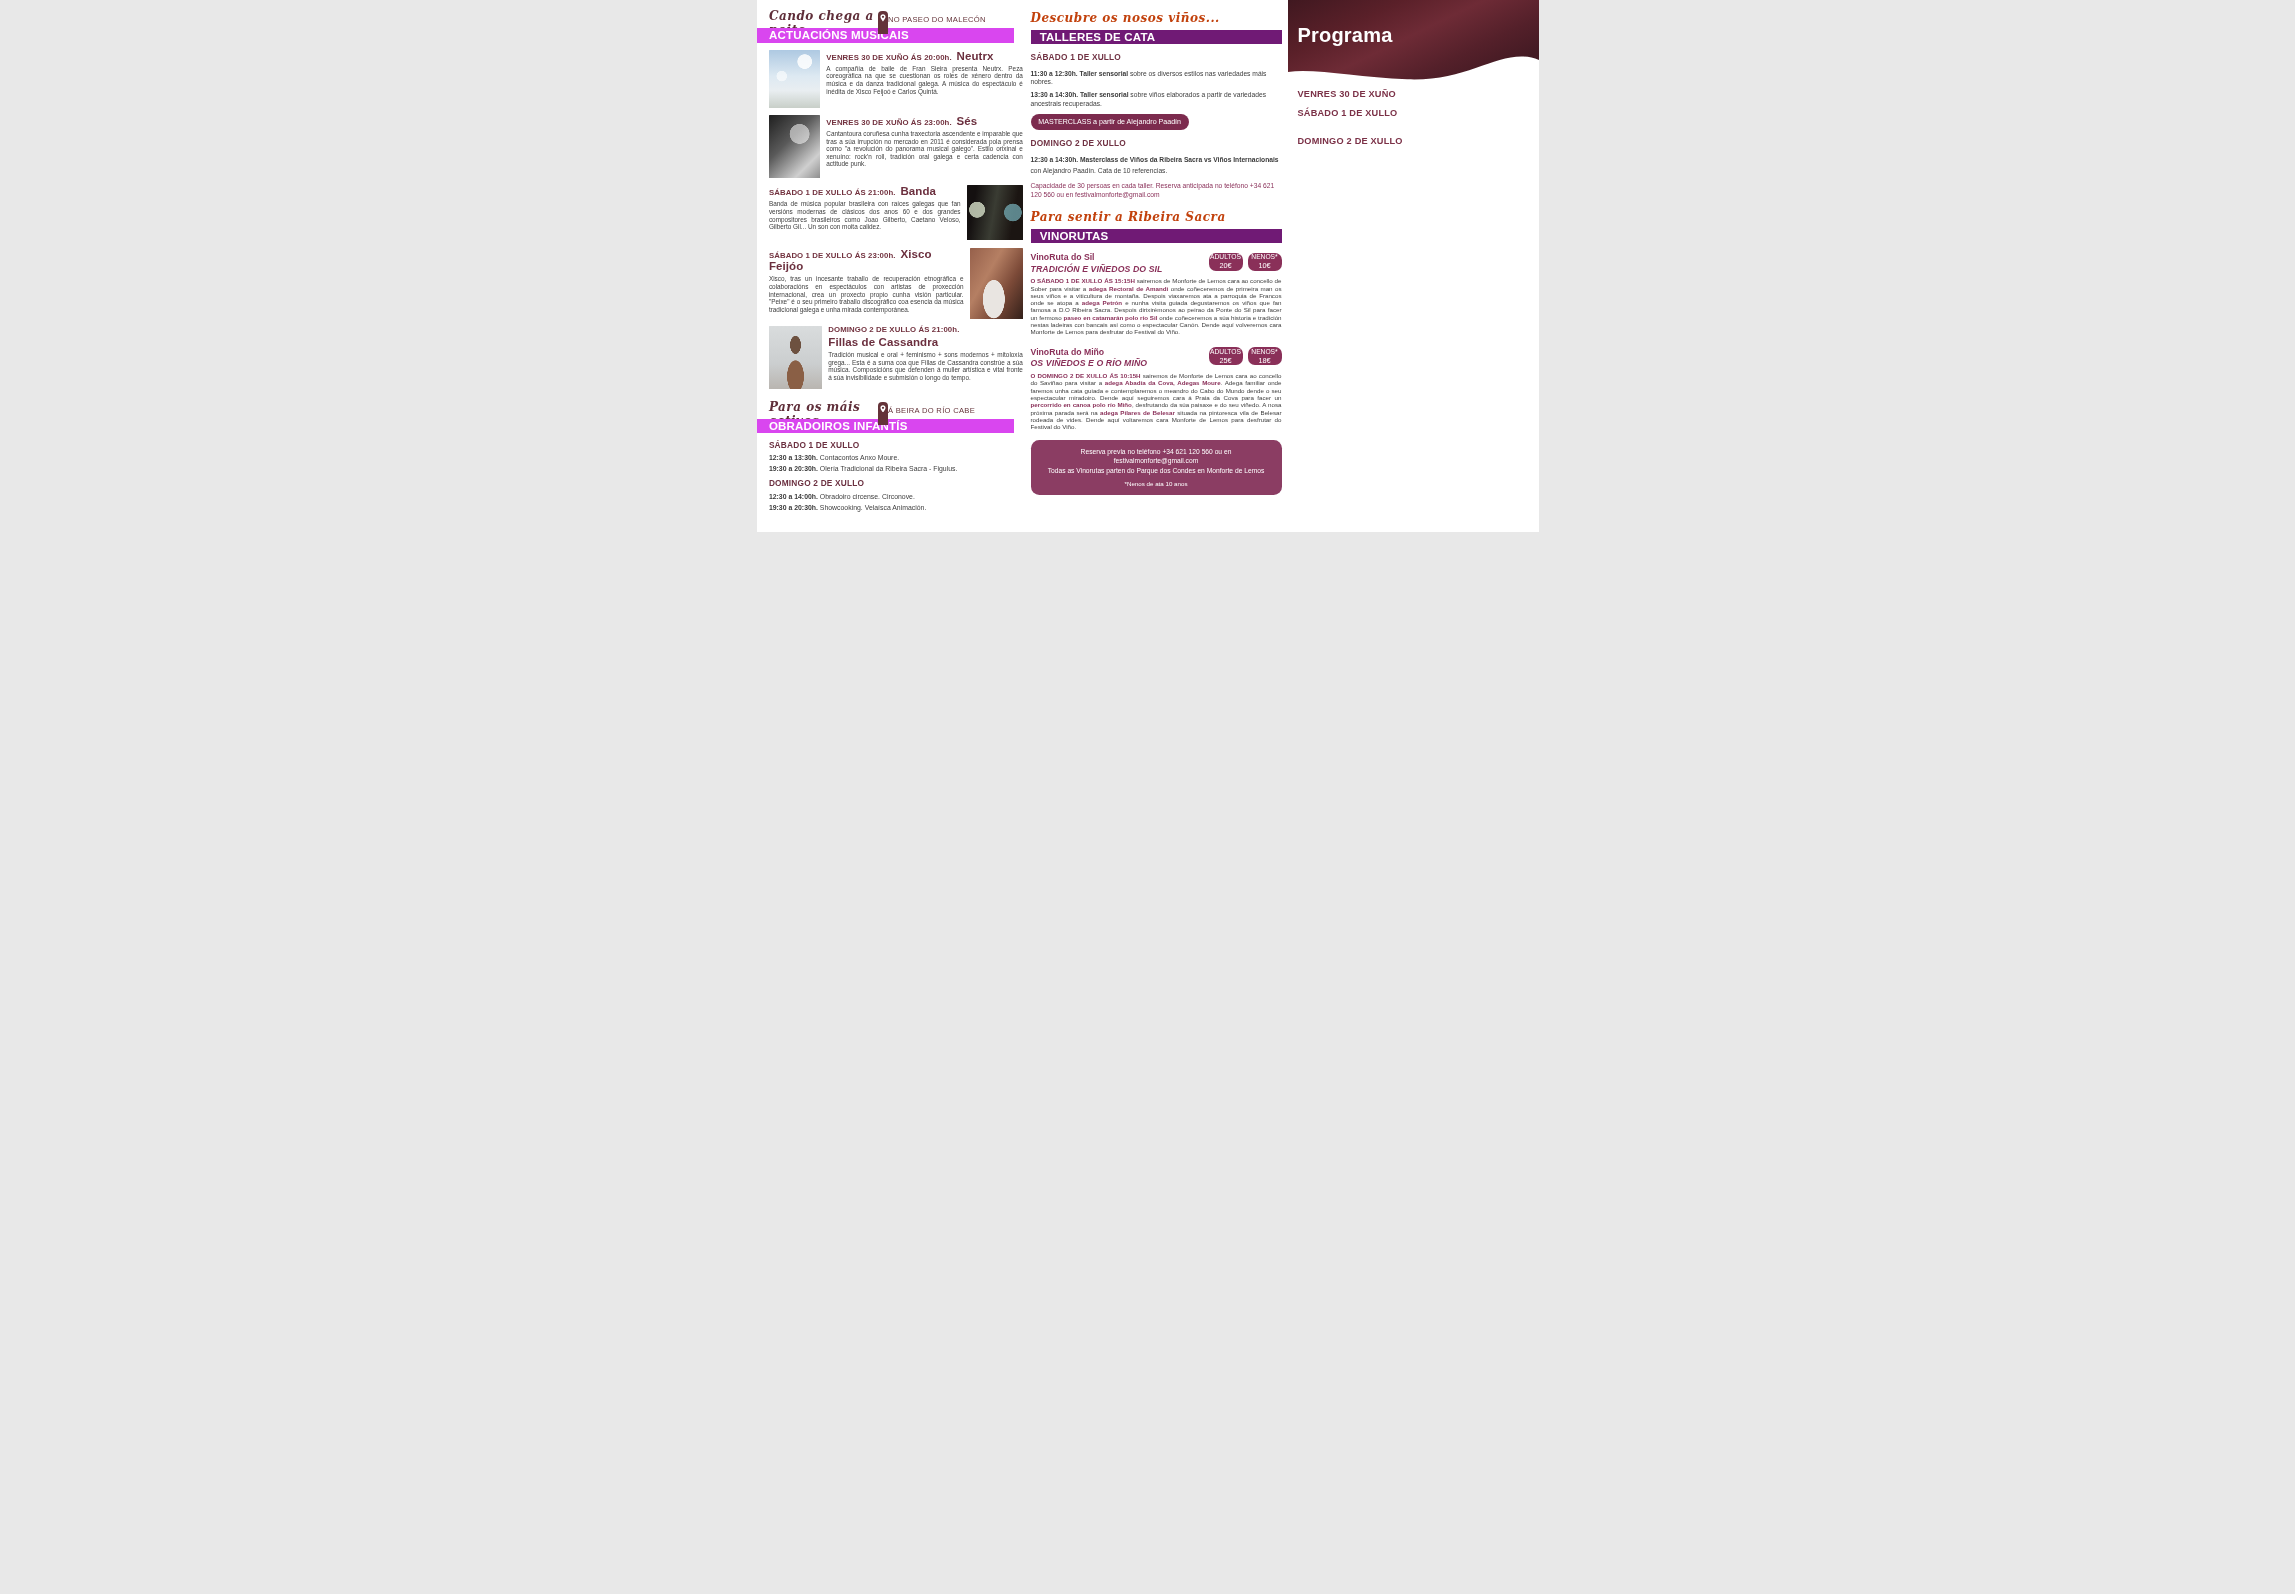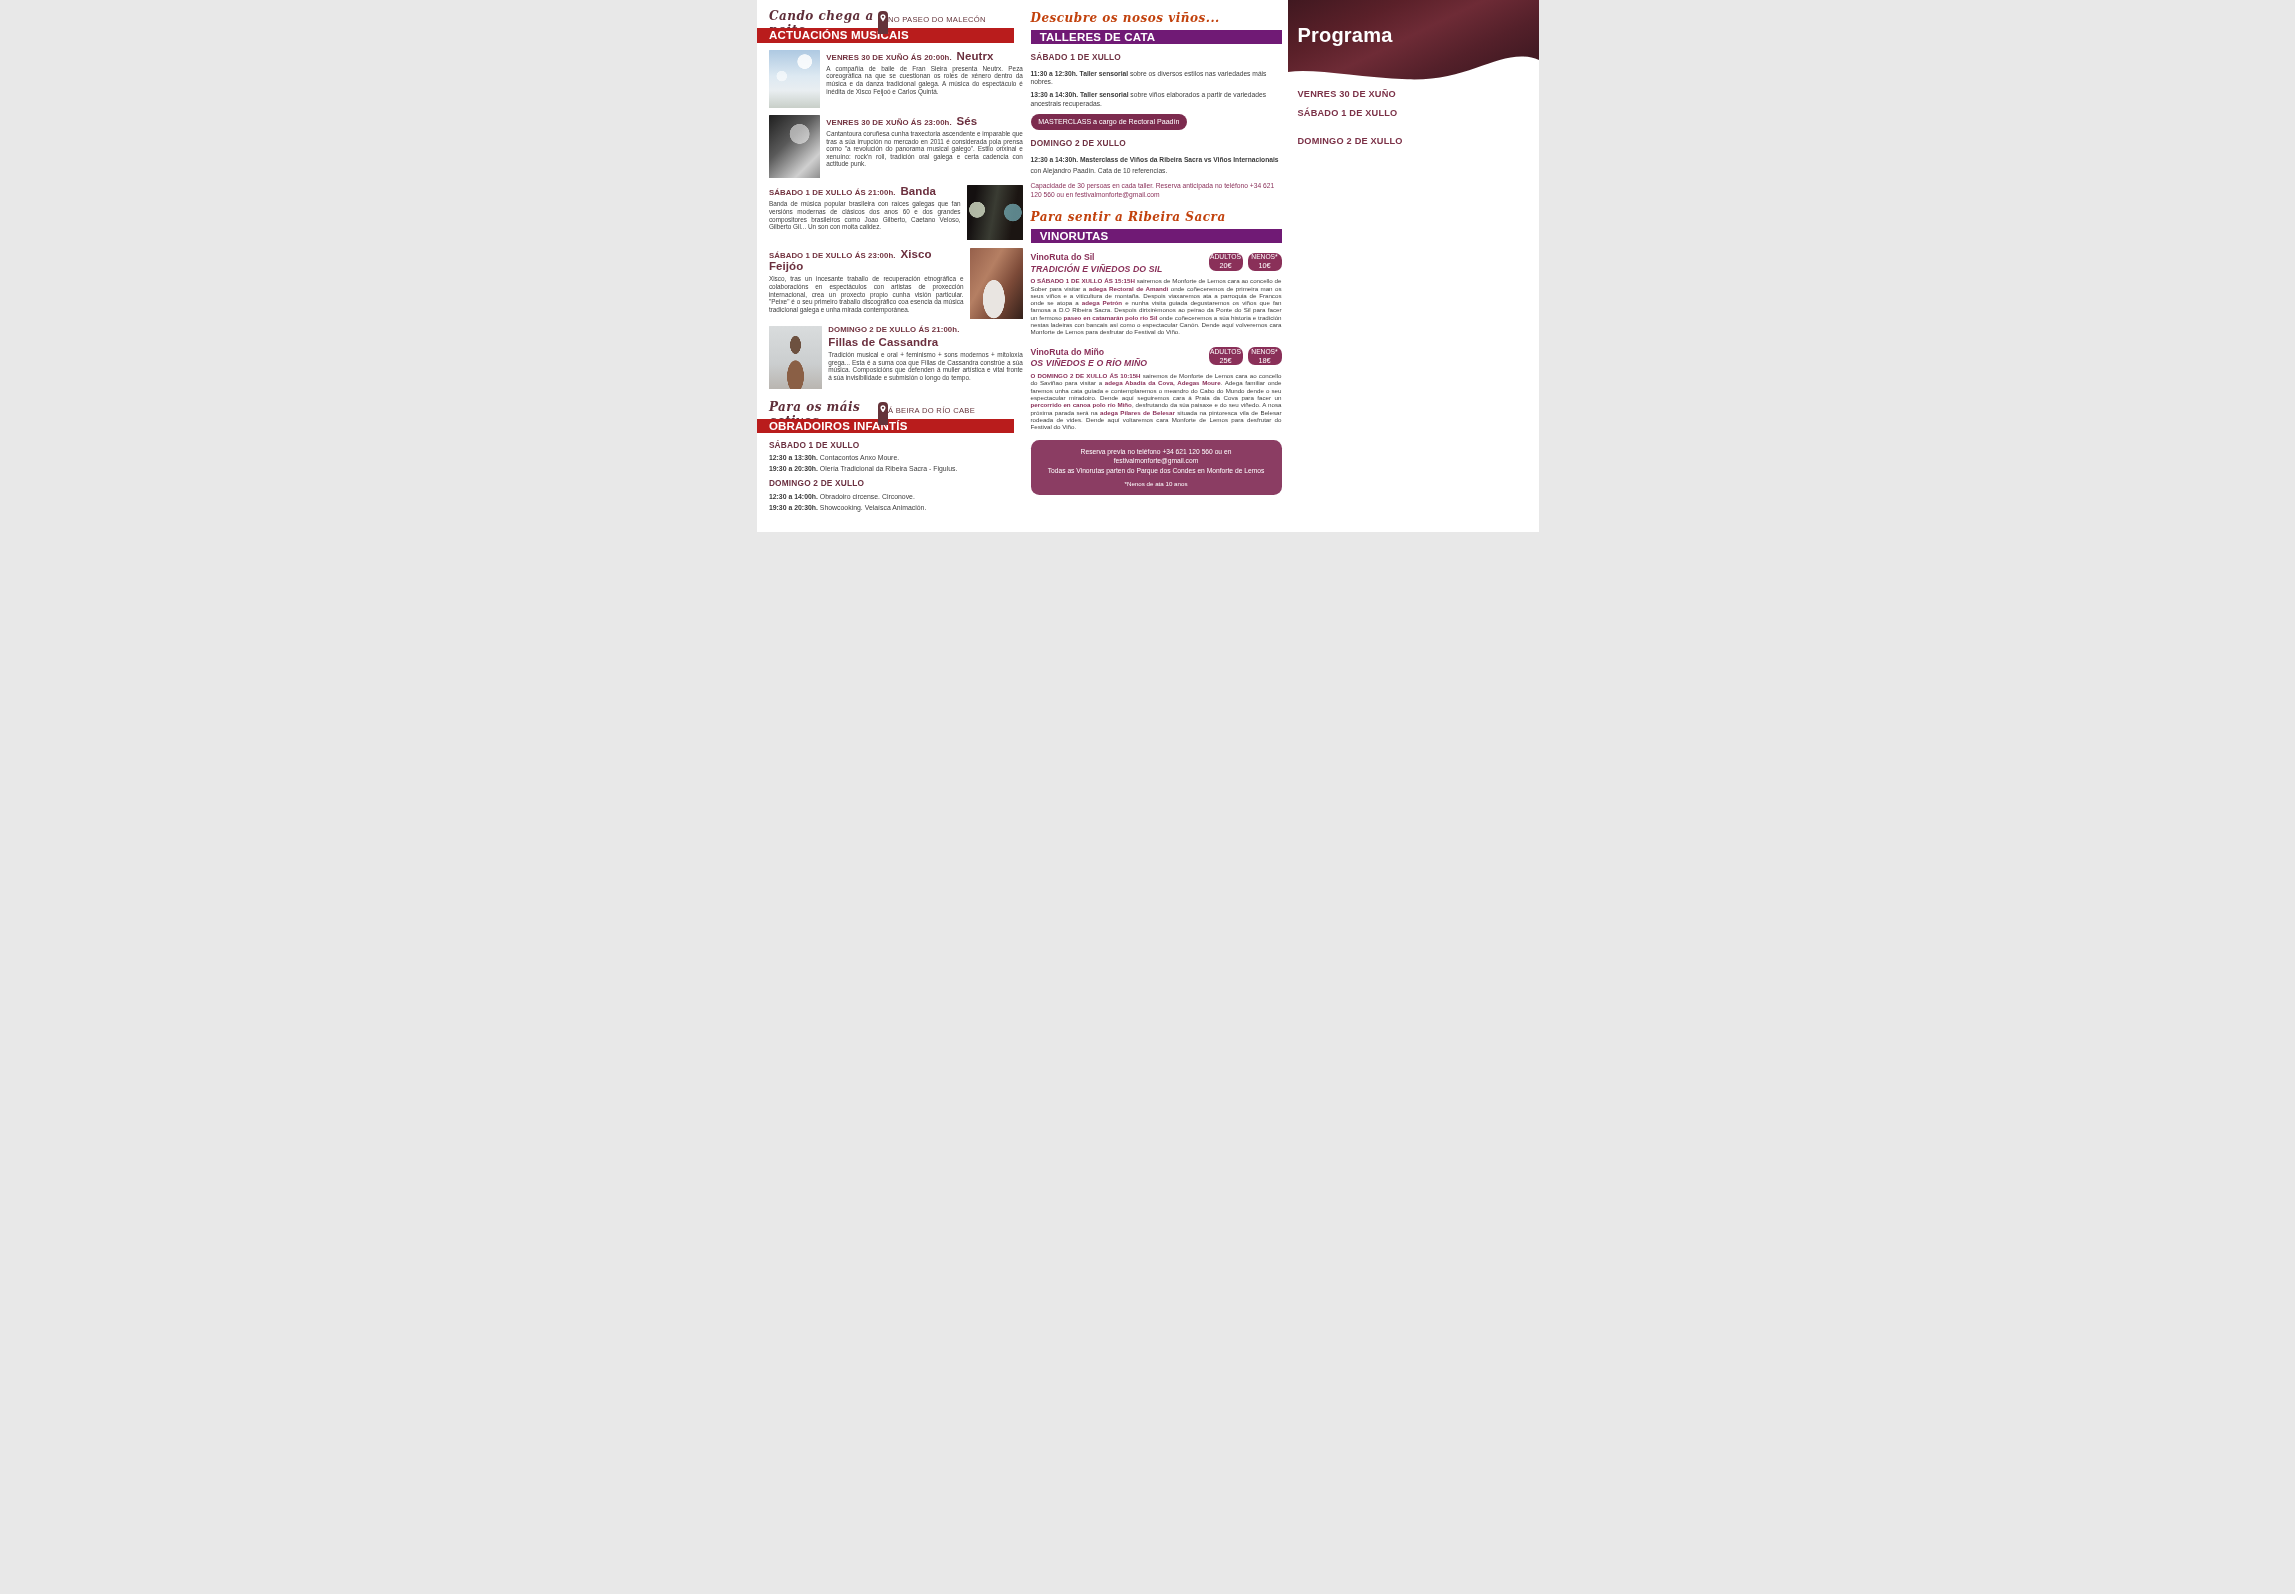--- a/index.html
+++ b/index.html
@@ -16,21 +16,21 @@
   .script{font-family:"DejaVu Serif",serif;font-style:italic;font-weight:700;font-size:12px;
           letter-spacing:0.5px;color:#5f2e39;}
   .col-left .script{flex:0 0 109px;}
   .col-mid .script{color:#c2410c;}
   .loc-tab{flex:0 0 10px;height:23px;border-radius:4.1px 4.1px 0 0;background:#643339;
            display:flex;justify-content:center;align-items:flex-start;padding-top:2.8px;
            margin-top:1.8px;position:relative;z-index:1;box-sizing:border-box;}
   .loc-text{font-size:7.6px;letter-spacing:0.3px;margin:6px 0 0 0;color:#643339;font-weight:500;white-space:nowrap;}
 
   
-  .bar{height:14.2px;background:#b91c1c;color:#fff;font-weight:800;font-size:11.5px;
+  .bar{height:14.2px;background:#d946ef;color:#fff;font-weight:800;font-size:11.5px;
        letter-spacing:0.2px;display:flex;align-items:center;box-sizing:border-box;margin-top:-1.8px;position:relative;}
   .col-left .bar{width:257px;padding-left:12.4px;}
   .col-mid .bar{width:100%;background:#701a75;padding-left:9.2px;}
 
   
   .act{display:flex;gap:6.4px;margin:7.3px 0 0 12.4px;width:254px;box-sizing:border-box;}
   .act-photo{flex:0 0 auto;border-radius:0.5px;}
   .photo-neutrx{width:51px;height:58px;
      background:radial-gradient(circle at 70% 20%, rgba(255,255,255,.85) 0 12%, rgba(255,255,255,0) 13%),
                 radial-gradient(circle at 25% 45%, rgba(255,255,255,.6) 0 10%, rgba(255,255,255,0) 11%),
@@ -211,21 +211,21 @@
     </div>
 
     <p class="mid-day">SÁBADO 1 DE XULLO</p>
     <p class="cata-item">
       <span class="lead">11:30 a 12:30h. Taller sensorial</span><span> sobre os diversos estilos nas variedades máis nobres.</span>
     </p>
     <p class="cata-item">
       <span class="lead">13:30 a 14:30h. Taller sensorial</span><span> sobre viños elaborados a partir de variedades ancestrais recuperadas.</span>
     </p>
 
-    <div class="pill">MASTERCLASS a cargo de Rectoral Paadín</div>
+    <div class="pill">MASTERCLASS a partir de Alejandro Paadín</div>
 
     <p class="mid-day">DOMINGO 2 DE XULLO</p>
     <p class="cata-item">
       <span class="lead">12:30 a 14:30h. Masterclass de Viños da Ribeira Sacra vs Viños Internacionais</span>
     </p>
     <p class="mc-rest">con Alejandro Paadín. Cata de 10 referencias.</p>
 
     <p class="note">Capacidade de 30 persoas en cada taller. Reserva anticipada no teléfono +34 621 120 560 ou en festivalmonforte@gmail.com</p>
 
     <div class="tag-row">

